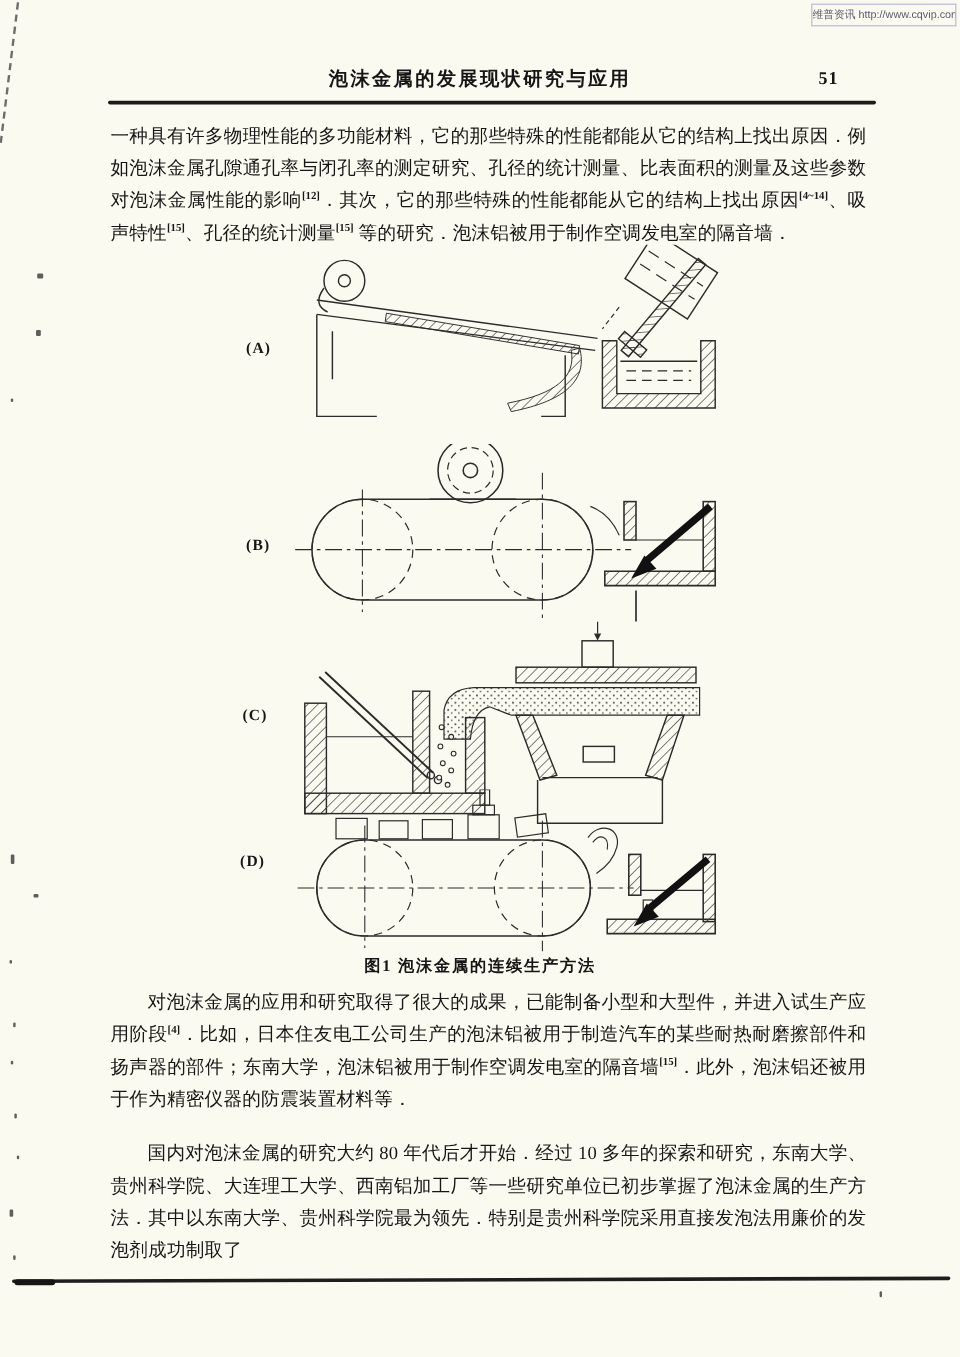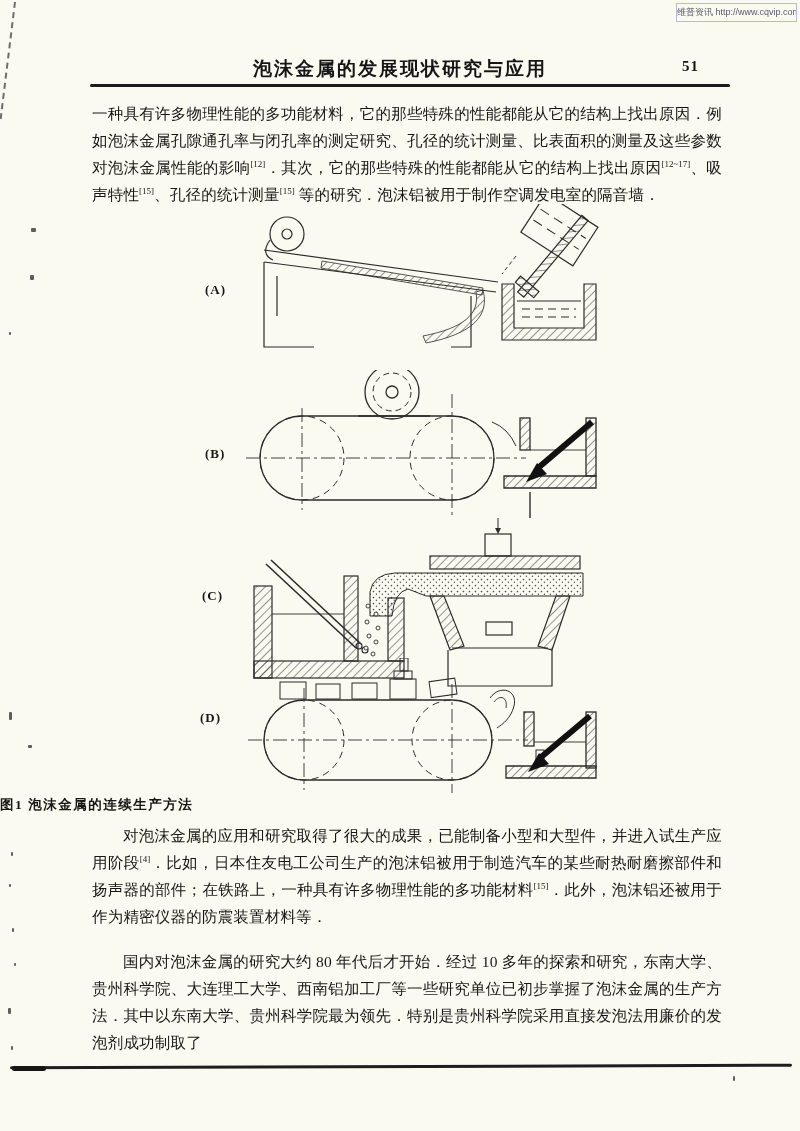--- a/index.html
+++ b/index.html
@@ -20,47 +20,47 @@
     position:absolute;top:3px;left:676px;width:119px;height:17px;
     border:1px solid var(--wm-border);
     font-size:9px;line-height:16px;text-align:center;
     color:var(--wm-text);
     font-family:"Liberation Sans", sans-serif;
     white-space:nowrap;overflow:hidden;
   }
   
   .header-title{
     position:absolute;top:56px;left:0;width:800px;text-align:center;
-    font-size:19px;font-weight:bold;letter-spacing:2px;
+    font-size:16px;font-weight:bold;letter-spacing:2px;
   }
   .page-number{
     position:absolute;top:58px;left:682px;
     font-size:15px;font-weight:bold;letter-spacing:1px;
   }
   .header-rule{
     position:absolute;top:84px;left:90px;width:640px;height:3px;
     background:#1c1c1c;border-radius:2px;
   }
   
   .para{
     position:absolute;left:92px;width:630px;
     font-size:15.5px;line-height:27px;text-align:justify;
     letter-spacing:0.2px;
   }
-  .para sup{font-size:9px;line-height:0;letter-spacing:0;}
+  .para sup{font-size:9px;line-height:0;letter-spacing:0;font-weight:bold;}
   .indent{text-indent:2em;}
   .p1{top:100px;}
   .p2{top:822px;}
   .p3{top:948px;}
   
   .figure{position:absolute;top:198px;left:0;width:800px;height:600px;}
   .fig-label{position:absolute;font-size:13px;font-weight:bold;letter-spacing:1px;}
   .fig-svg{position:absolute;}
   .caption{
-    position:absolute;top:796px;left:0;width:800px;
+    position:absolute;top:796px;left:0;width:800px;text-align:center;
     font-size:13.5px;letter-spacing:1.5px;font-weight:bold;
   }
   
   .art{position:absolute;background:#2a2a2a;}
   .dashline{
     position:absolute;top:2px;left:14px;height:118px;width:0;
     border-left:2px dashed #4a4a4a;transform:rotate(7deg);
     transform-origin:top center;opacity:.8;background:none;
   }
   .bottomline{
@@ -103,21 +103,21 @@
 <div class="bottomblob"></div>
 
 <div class="watermark">
   <span>维普资讯 http://www.cqvip.com</span>
 </div>
 
 <div class="header-title">泡沫金属的发展现状研究与应用</div>
 <div class="page-number">51</div>
 <div class="header-rule"></div>
 
-<div class="para p1"><span>一种具有许多物理性能的多功能材料，它的那些特殊的性能都能从它的结构上找出原因．例如泡沫金属孔隙通孔率与闭孔率的测定研究、孔径的统计测量、比表面积的测量及这些参数对泡沫金属性能的影响</span><sup>[12]</sup><span>．其次，它的那些特殊的性能都能从它的结构上找出原因</span><sup>[12~17]</sup><span>、吸声特性</span><sup>[15]</sup><span>、孔径的统计测量</span><sup>[15]</sup><span> 等的研究．泡沫铝被用于制作空调发电室的隔音墙．</span></div>
+<div class="para p1"><span>一种具有许多物理性能的多功能材料，它的那些特殊的性能都能从它的结构上找出原因．例如泡沫金属孔隙通孔率与闭孔率的测定研究、孔径的统计测量、比表面积的测量及这些参数对泡沫金属性能的影响</span><sup>[12]</sup><span>．其次，它的那些特殊的性能都能从它的结构上找出原因</span><sup>[4~14]</sup><span>、吸声特性</span><sup>[15]</sup><span>、孔径的统计测量</span><sup>[15]</sup><span> 等的研究．泡沫铝被用于制作空调发电室的隔音墙．</span></div>
 
 <div class="figure">
 
   <div class="fig-label" style="top:84px;left:205px">(A)</div>
   <div class="fig-label" style="top:248px;left:205px">(B)</div>
   <div class="fig-label" style="top:390px;left:202px">(C)</div>
   <div class="fig-label" style="top:512px;left:200px">(D)</div>
 
   <svg class="fig-svg" style="top:6px;left:240px" width="360" height="155" viewBox="0 0 360 155">
     <g stroke="#2b2b2b" fill="none" stroke-width="1.2">
@@ -257,15 +257,15 @@
       <rect x="296" y="92" width="8" height="16" stroke-width="1"></rect>
 
       <line x1="350" y1="58" x2="300" y2="100" stroke="#111" stroke-width="6"></line>
       <polygon points="288,114 299,95 309,106" fill="#111" stroke="none"></polygon>
     </g>
   </svg>
 </div>
 
 <div class="caption">图1 泡沫金属的连续生产方法</div>
 
-<div class="para p2 indent"><span>对泡沫金属的应用和研究取得了很大的成果，已能制备小型和大型件，并进入试生产应用阶段</span><sup>[4]</sup><span>．比如，日本住友电工公司生产的泡沫铝被用于制造汽车的某些耐热耐磨擦部件和扬声器的部件；在铁路上，一种具有许多物理性能的多功能材料</span><sup>[15]</sup><span>．此外，泡沫铝还被用于作为精密仪器的防震装置材料等．</span></div>
+<div class="para p2 indent"><span>对泡沫金属的应用和研究取得了很大的成果，已能制备小型和大型件，并进入试生产应用阶段</span><sup>[4]</sup><span>．比如，日本住友电工公司生产的泡沫铝被用于制造汽车的某些耐热耐磨擦部件和扬声器的部件；东南大学，泡沫铝被用于制作空调发电室的隔音墙</span><sup>[15]</sup><span>．此外，泡沫铝还被用于作为精密仪器的防震装置材料等．</span></div>
 
 <div class="para p3 indent"><span>国内对泡沫金属的研究大约 80 年代后才开始．经过 10 多年的探索和研究，东南大学、贵州科学院、大连理工大学、西南铝加工厂等一些研究单位已初步掌握了泡沫金属的生产方法．其中以东南大学、贵州科学院最为领先．特别是贵州科学院采用直接发泡法用廉价的发泡剂成功制取了</span></div>
 
 </body></html>

